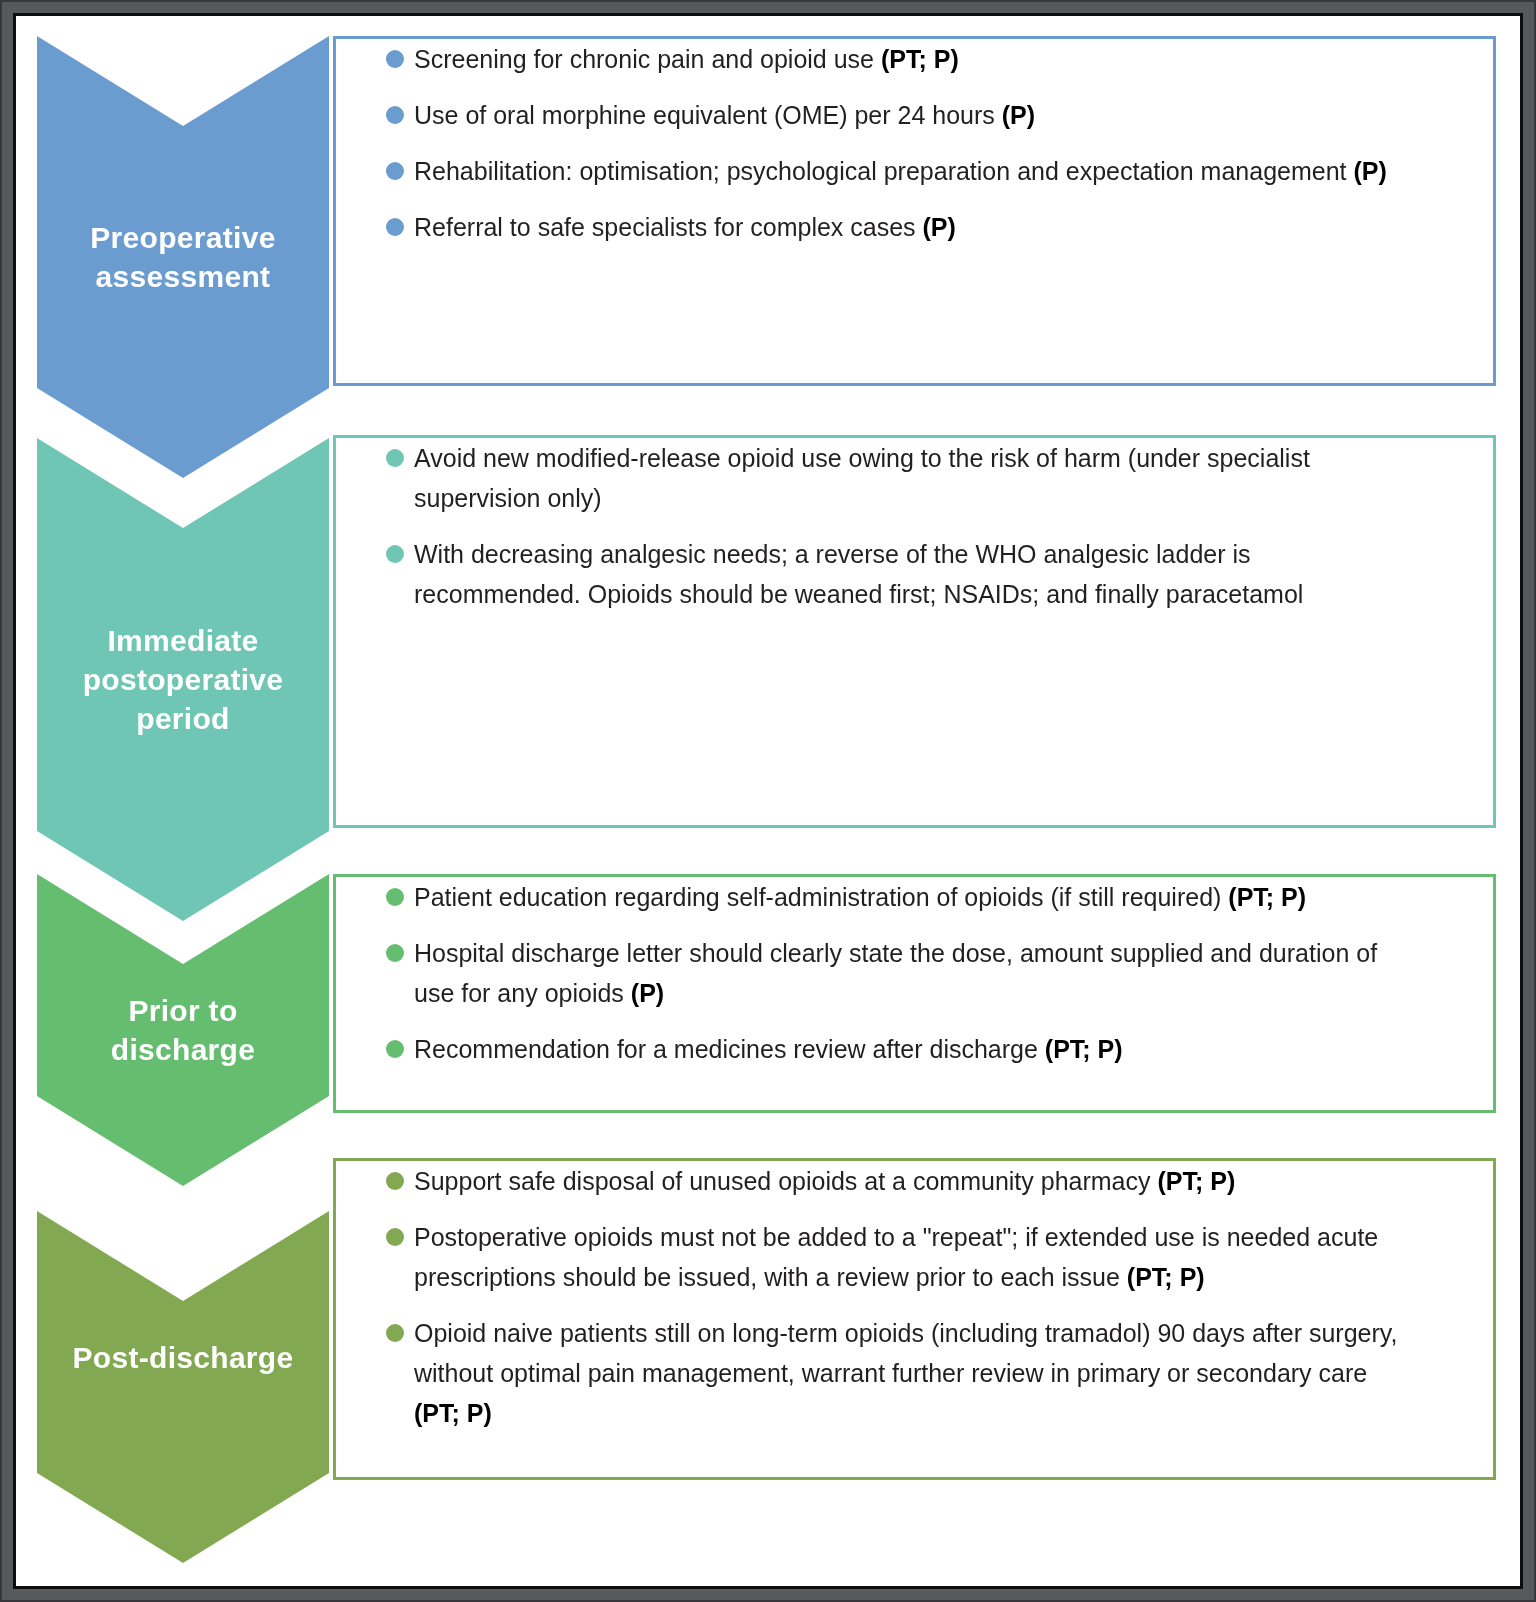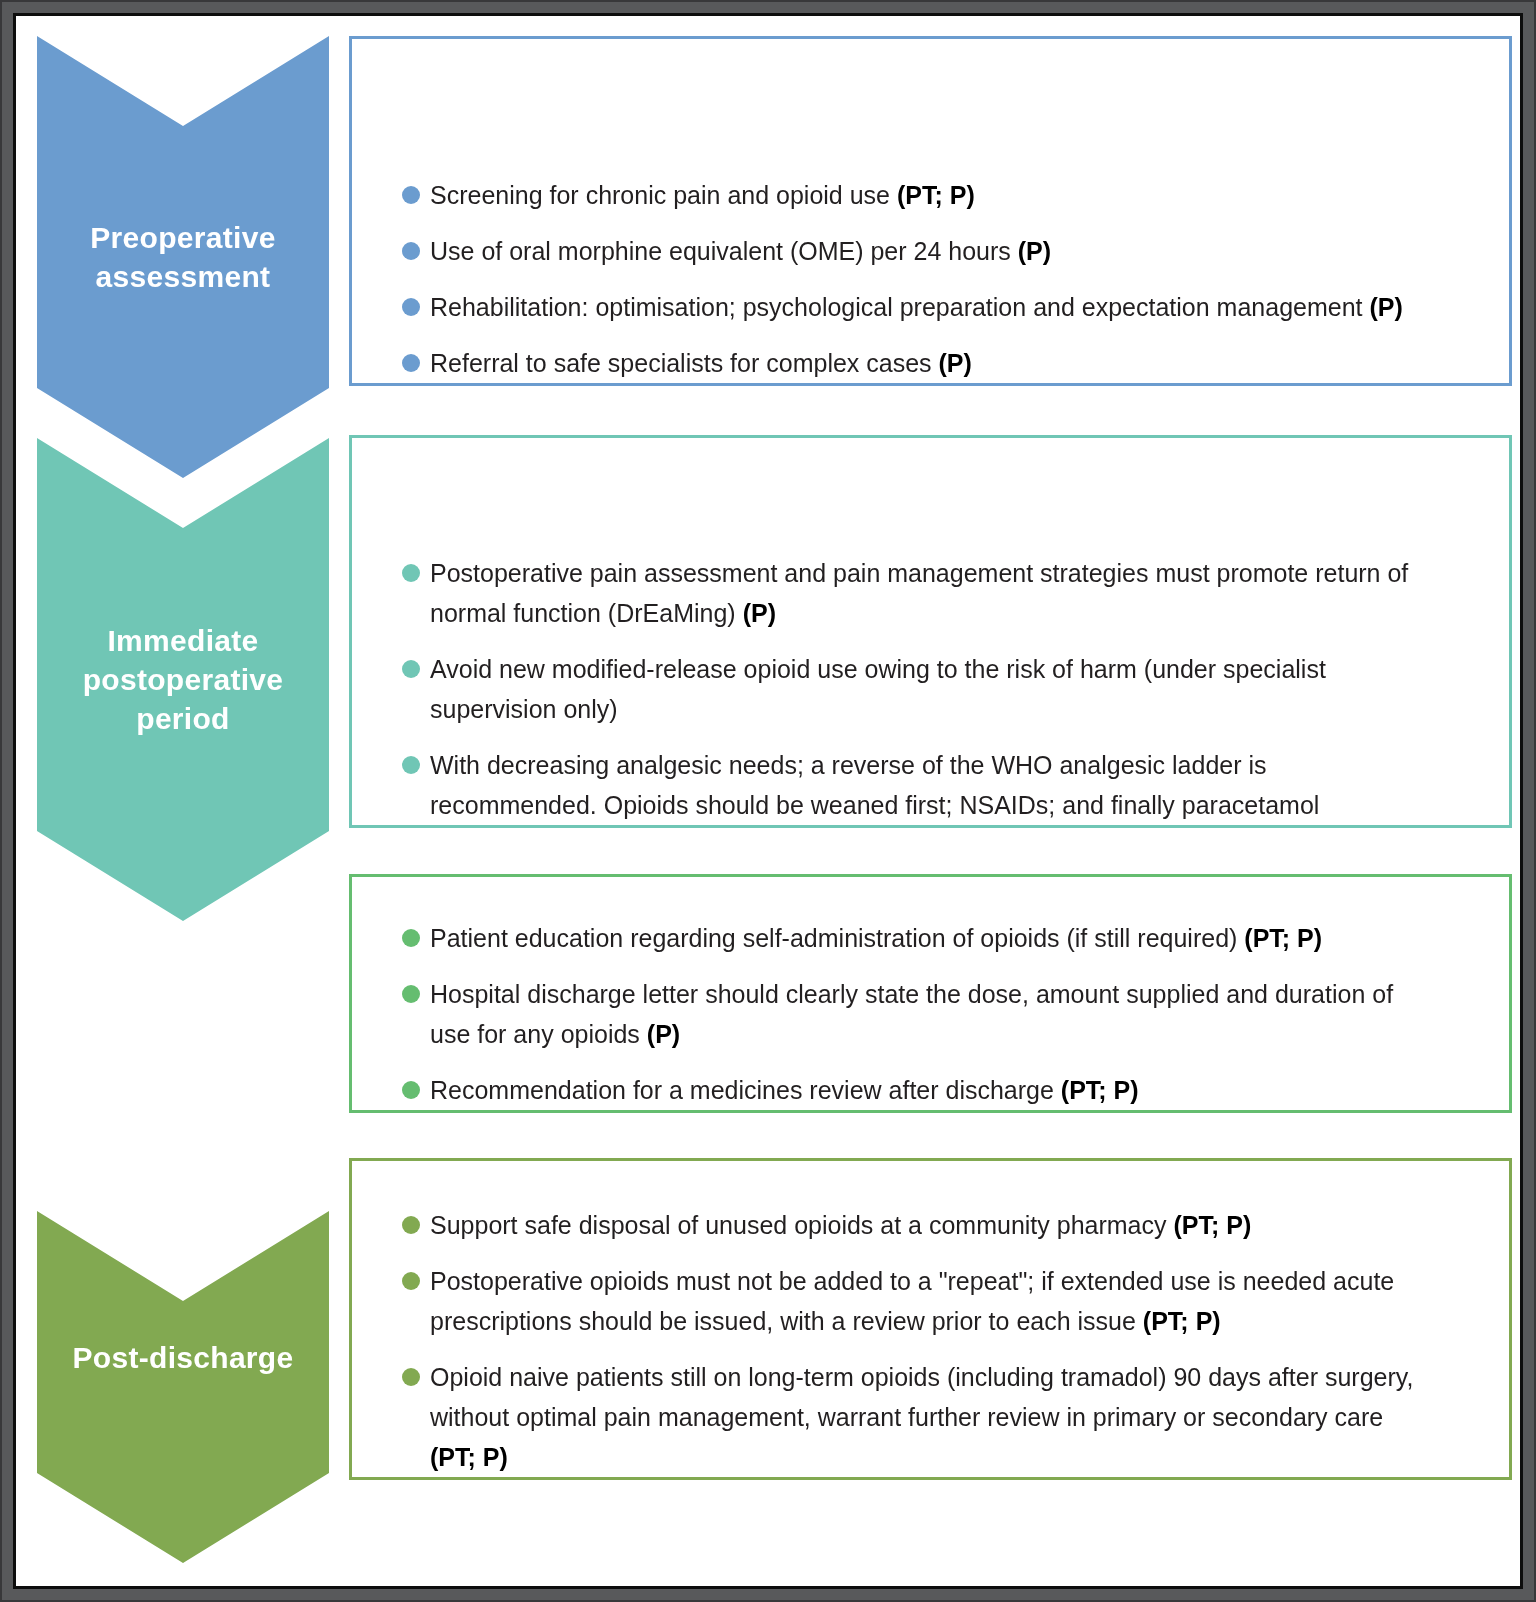--- a/index.html
+++ b/index.html
@@ -46,21 +46,21 @@
     white-space:pre-line;
     letter-spacing:0.3px;
   }
 
   
   .panel {
     position:absolute;
     left:317px; width:1163px;
     border:3px solid;
     background:#ffffff;
-    display:flex; flex-direction:column; justify-content:flex-end;margin-left:16px;
+    display:flex; flex-direction:column; justify-content:flex-start;
   }
   .panel.s0 { top:20px;  height:350px; }
   .panel.s1 { top:419px; height:393px; }
   .panel.s2 { top:858px; height:239px; }
   .panel.s3 { top:1142px; height:322px; }
 
   ul.items {
     list-style:none;
     margin:0;
     padding:0 78px 0 50px;
@@ -106,26 +106,31 @@
 
     <div class="chevron s1" style="background: rgb(112, 198, 181);">
       <div class="chevron-label-wrap">
         <div class="chevron-label">Immediate
 postoperative
 period</div>
       </div>
     </div>
     <div class="panel s1" style="border-color: rgb(112, 198, 181); --bullet: #70c6b5;">
       <ul class="items">
-          <li class="item"><span class="item-text">Postoperative pain assessment and pain management strategies must promote return of normal function (DrEaMing) </span><strong class="marker"> (P)</strong></li>
           <li class="item"><span class="item-text">Avoid new modified-release opioid use owing to the risk of harm (under specialist supervision only)</span></li>
           <li class="item"><span class="item-text">With decreasing analgesic needs; a reverse of the WHO analgesic ladder is recommended. Opioids should be weaned first; NSAIDs; and finally paracetamol</span></li>
         </ul>
     </div>
 
+    <div class="chevron s2" style="background: rgb(101, 189, 112);">
+      <div class="chevron-label-wrap">
+        <div class="chevron-label">Prior to
+discharge</div>
+      </div>
+    </div>
     <div class="panel s2" style="border-color: rgb(101, 189, 112); --bullet: #65bd70;">
       <ul class="items">
           <li class="item"><span class="item-text">Patient education regarding self-administration of opioids (if still required)</span><strong class="marker"> (PT; P)</strong></li>
           <li class="item"><span class="item-text">Hospital discharge letter should clearly state the dose, amount supplied and duration of use for any opioids</span><strong class="marker"> (P)</strong></li>
           <li class="item"><span class="item-text">Recommendation for a medicines review after discharge</span><strong class="marker"> (PT; P)</strong></li>
         </ul>
     </div>
 
     <div class="chevron s3" style="background: rgb(130, 169, 81); padding-left: 48px;">
       <div class="chevron-label-wrap">

